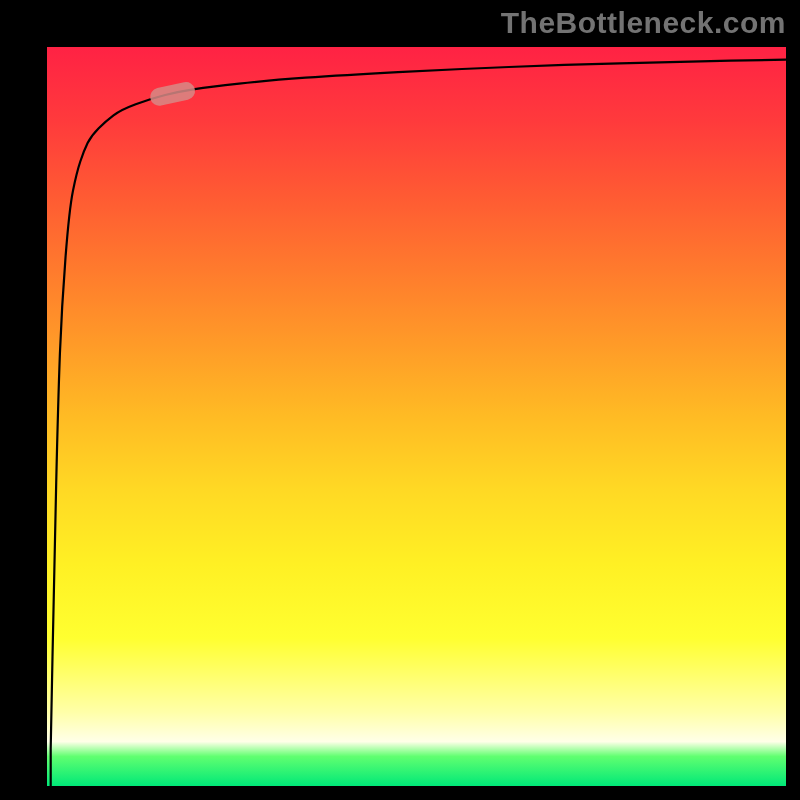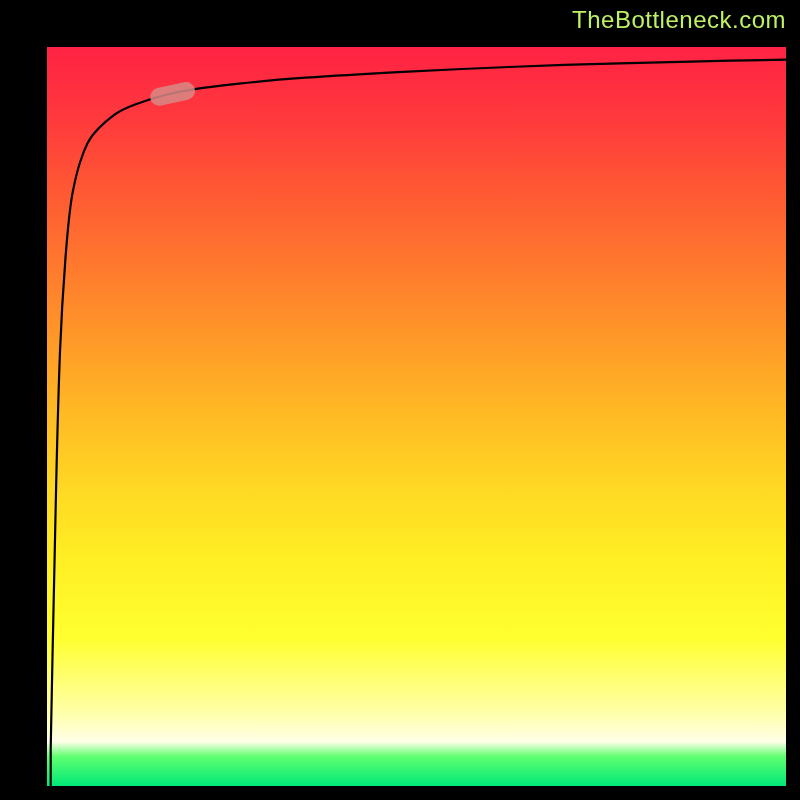--- a/index.html
+++ b/index.html
@@ -44,23 +44,23 @@
     position: absolute;
     left: 0;
     top: 0;
     width: 739px;
     height: 739px;
   }
   .attribution {
     position: absolute;
     top: 6px;
     right: 14px;
-    color: #bef264;
-    font-size: 24px;
-    font-weight: 400;
+    color: #737373;
+    font-size: 30px;
+    font-weight: 700;
     letter-spacing: 0.5px;
     white-space: nowrap;
   }
 </style>
 </head>
 <body>
 
 <div class="frame">
   <div class="plot">
     <svg class="curve-layer" viewBox="0 0 739 739" preserveAspectRatio="none">

